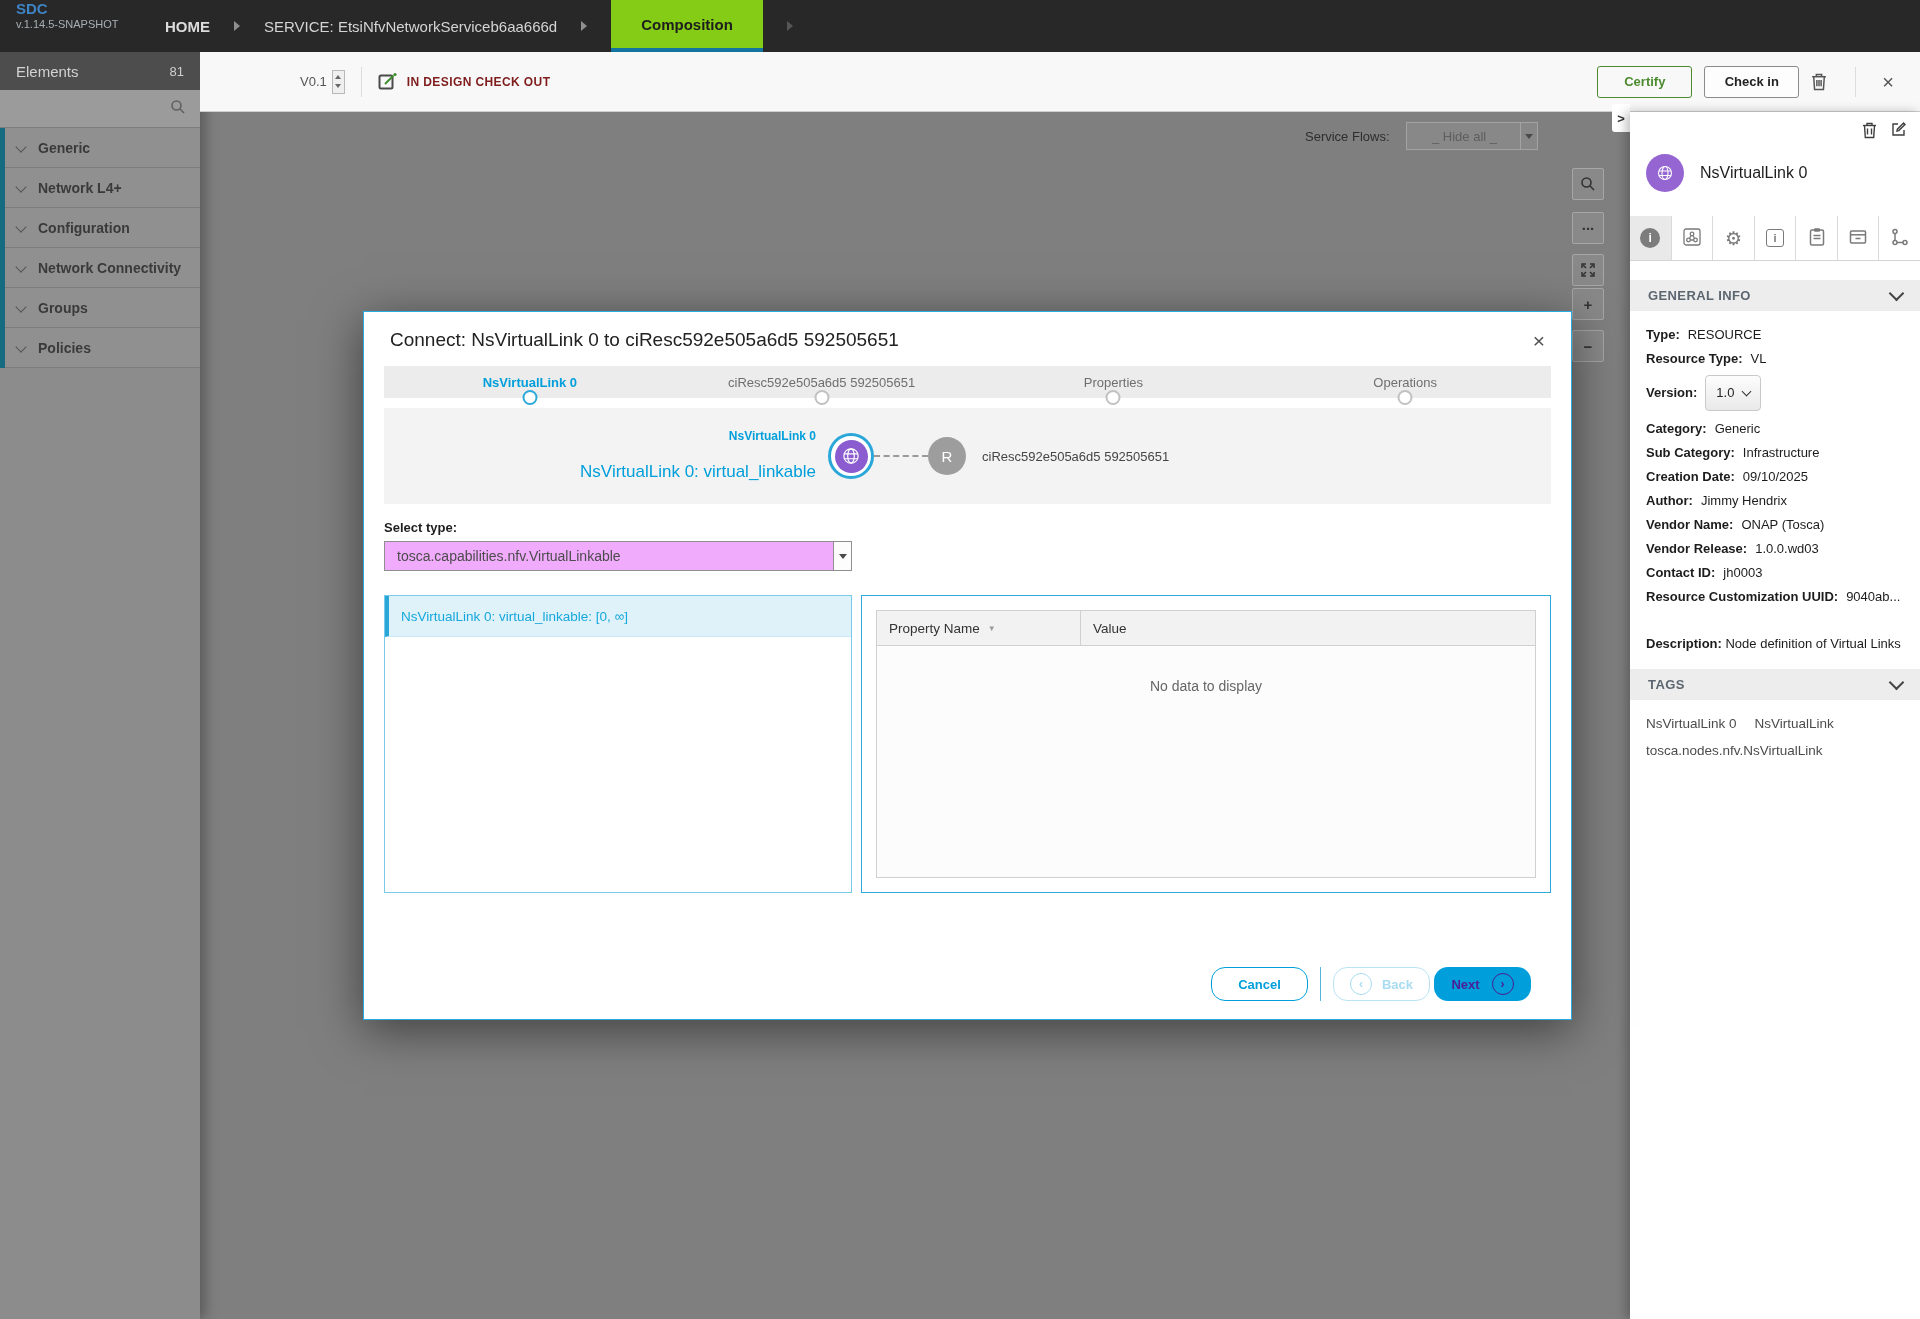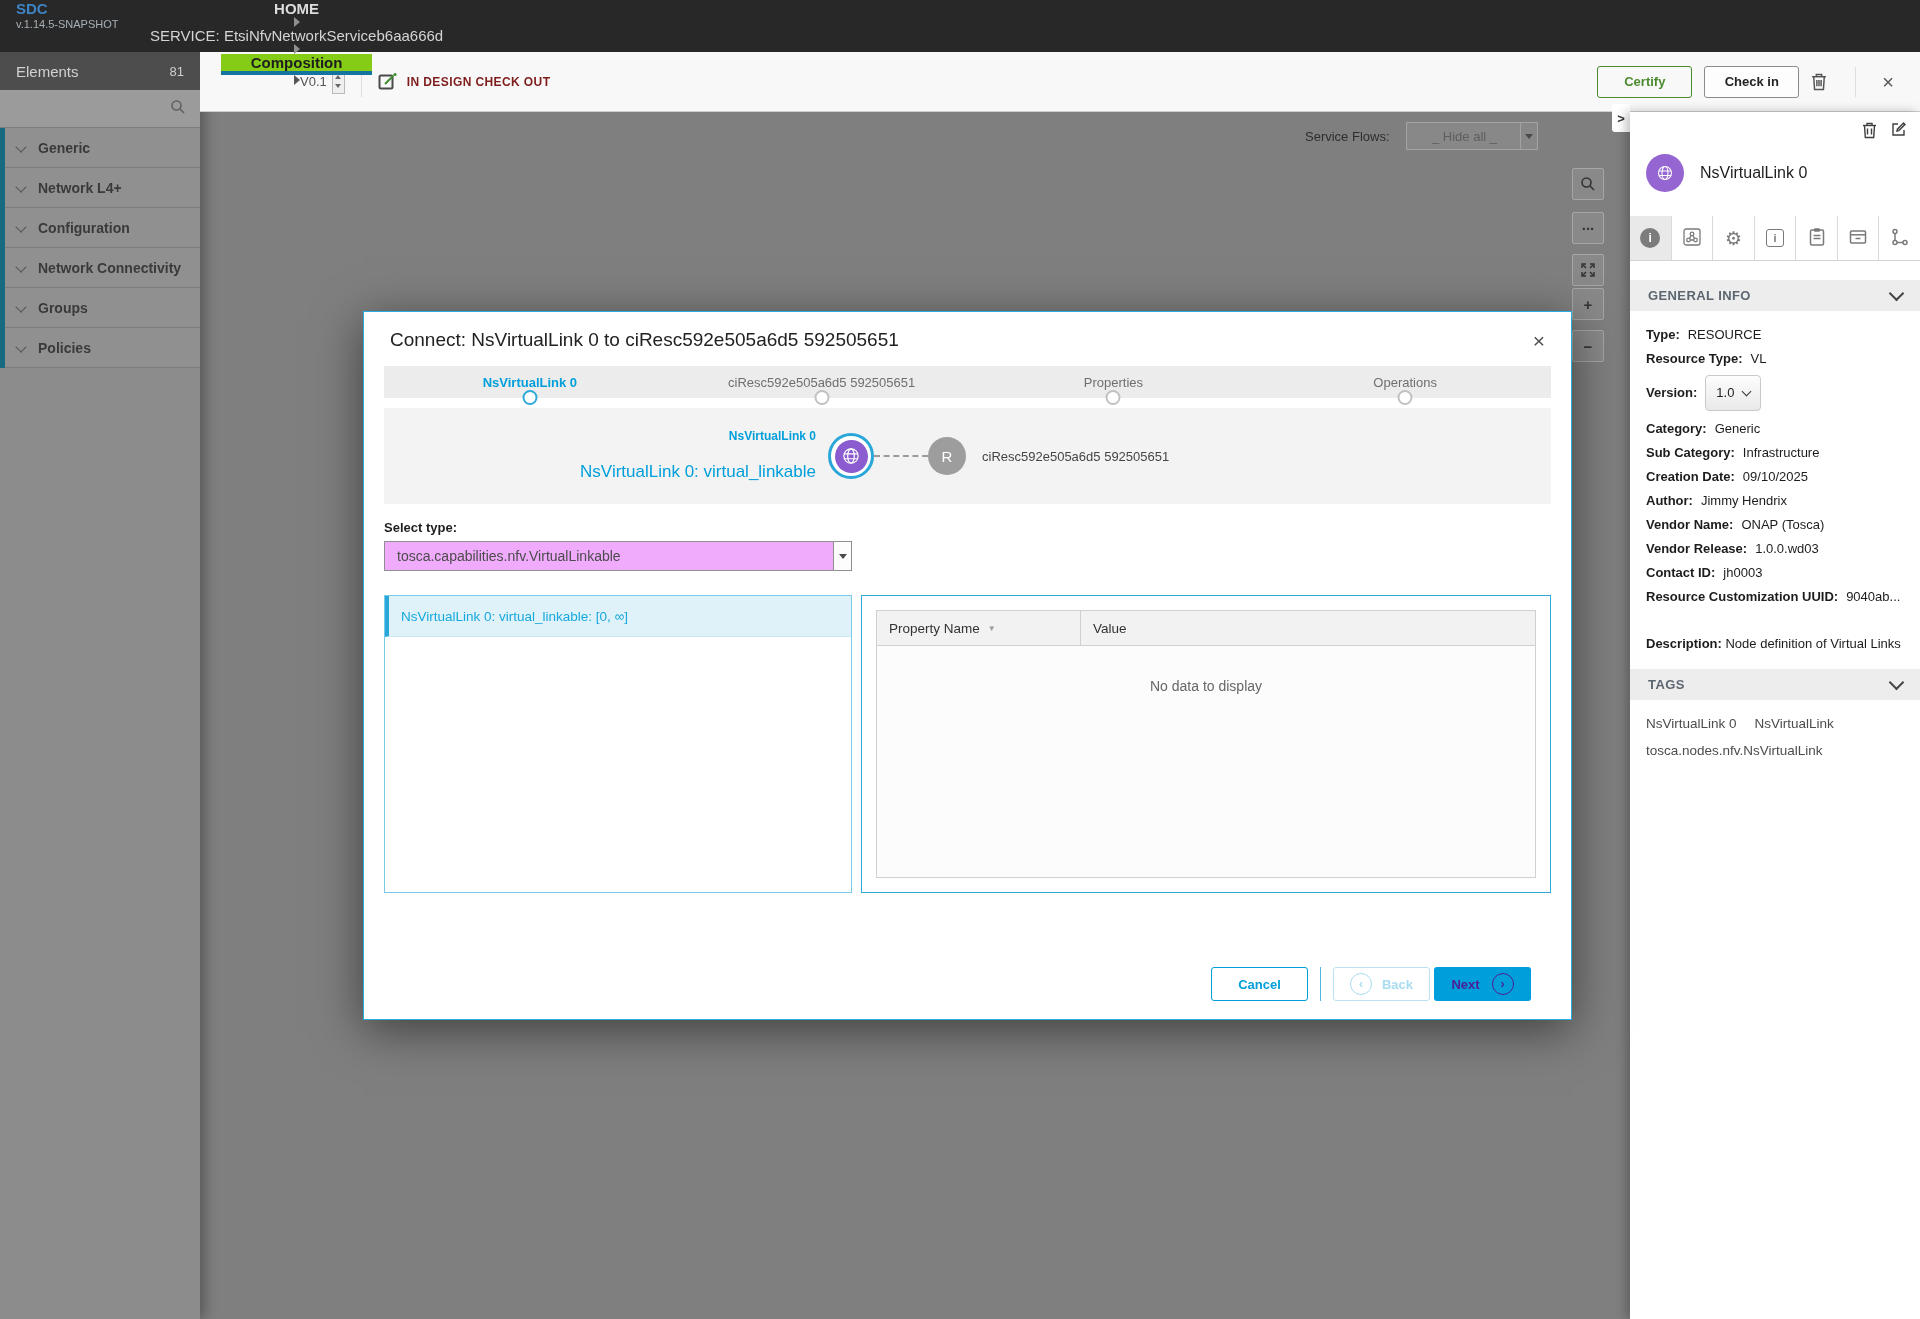--- a/index.html
+++ b/index.html
@@ -6,21 +6,21 @@
   body{
     width:1920px;height:1319px;position:relative;overflow:hidden;
     background:#7f7f7f;font-family:"Liberation Sans",sans-serif;
     -webkit-font-smoothing:antialiased;
   }
   
   .header{position:absolute;left:0;top:0;width:1920px;height:52px;background:#282828;z-index:5;}
   .logo{position:absolute;left:16px;top:0;line-height:1.2;}
   .logo-title{color:#3e83c4;font-weight:bold;font-size:15px;}
   .logo-ver{color:#a8b0b6;font-size:11px;}
-  .crumbs{position:absolute;left:150px;top:0;height:52px;display:flex;align-items:center;flex-direction:column;}
+  .crumbs{position:absolute;left:165px;top:0;height:52px;display:flex;align-items:center;}
   .crumb{color:#dcdcdc;font-size:15px;font-weight:600;white-space:nowrap;}
   .crumb.svc{font-weight:400;color:#d4d4d4;}
   .csep{width:0;height:0;border-left:6px solid #8f8f8f;border-top:5px solid transparent;border-bottom:5px solid transparent;margin:0 24px;}
   .csep.dark{border-left-color:#565656;}
   .tab-active{height:52px;display:flex;align-items:center;padding:0 30px;background:#84cc16;
     border-bottom:4px solid #1374a0;box-sizing:border-box;color:#1d1d1d;font-weight:700;font-size:15px;}
   
   .toolbar{position:absolute;left:200px;top:52px;width:1720px;height:60px;background:#f8f8f8;
     border-bottom:1px solid #cfcfcf;box-sizing:border-box;display:flex;align-items:center;z-index:4;}
   .vlabel{margin-left:100px;font-size:13px;color:#555;}
@@ -139,21 +139,21 @@
   .pane-right{flex:1;border:1px solid #2fa9da;box-sizing:border-box;padding:14px;}
   .tbl{height:100%;display:flex;flex-direction:column;}
   .tbl-head{display:flex;height:36px;background:#f2f2f2;border:1px solid #d0d0d0;box-sizing:border-box;
     align-items:center;font-size:13.5px;color:#333;}
   .th1{width:31%;padding-left:12px;display:flex;align-items:center;gap:8px;border-right:1px solid #d0d0d0;height:100%;box-sizing:border-box;}
   .th2{padding-left:12px;}
   .sortic{font-size:8px;color:#9a9a9a;}
   .tbl-body{flex:1;background:#fcfcfc;border:1px solid #d0d0d0;border-top:none;text-align:center;
     padding-top:32px;color:#666;font-size:14px;box-sizing:border-box;}
   .m-footer{margin-top:auto;display:flex;align-items:center;justify-content:flex-end;padding:0 40px 18px;}
-  .btn{height:34px;min-width:97px;border-radius:3px;font-size:13px;font-weight:700;
+  .btn{height:34px;min-width:97px;border-radius:14px;font-size:13px;font-weight:700;
     display:flex;align-items:center;justify-content:center;box-sizing:border-box;background:#fff;}
   .btn-cancel{border:1px solid #009fdb;color:#009fdb;}
   .fdiv{width:1px;height:34px;background:#53b7dd;margin:0 12px;}
   .btn-back{border:1px solid #b9e3f4;color:#a9dcf0;gap:10px;}
   .btn-next{background:#009fdb;color:#4c1d95;margin-left:4px;gap:12px;border:none;}
   .circ{width:20px;height:20px;border-radius:50%;border:1.5px solid currentColor;display:flex;
     align-items:center;justify-content:center;font-size:12px;line-height:1;}
 </style>
 </head>
 <body>

